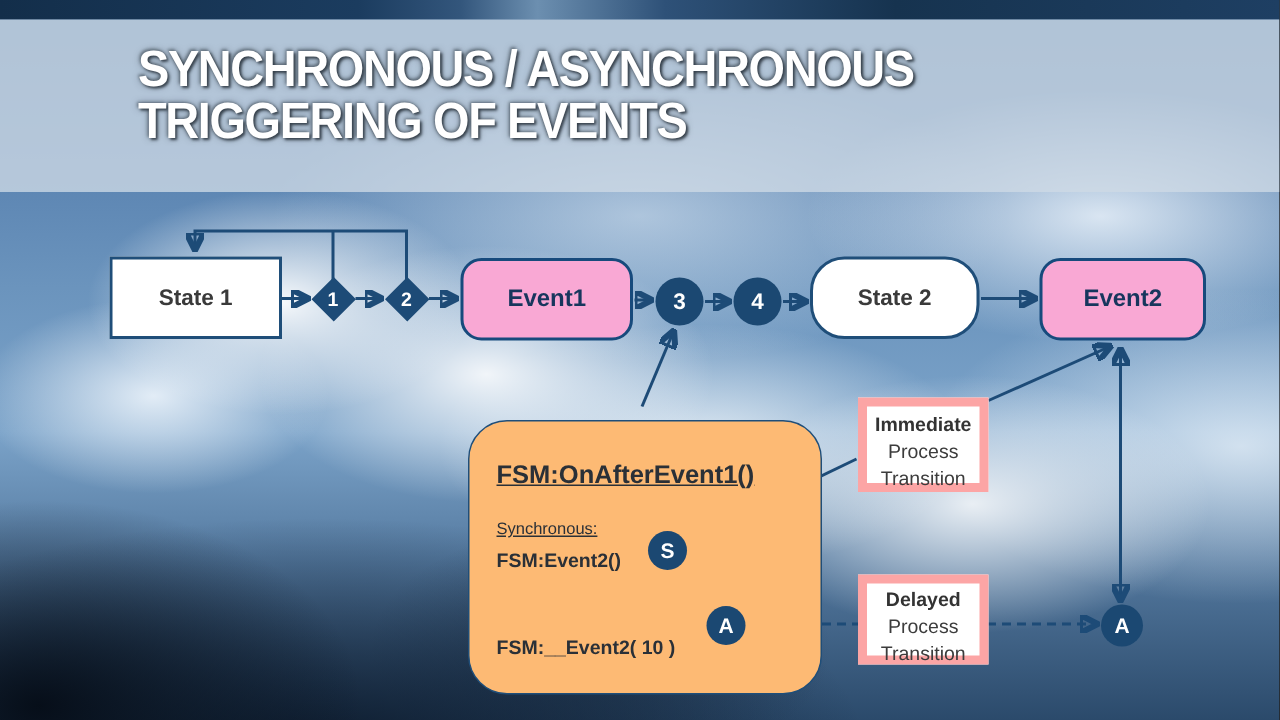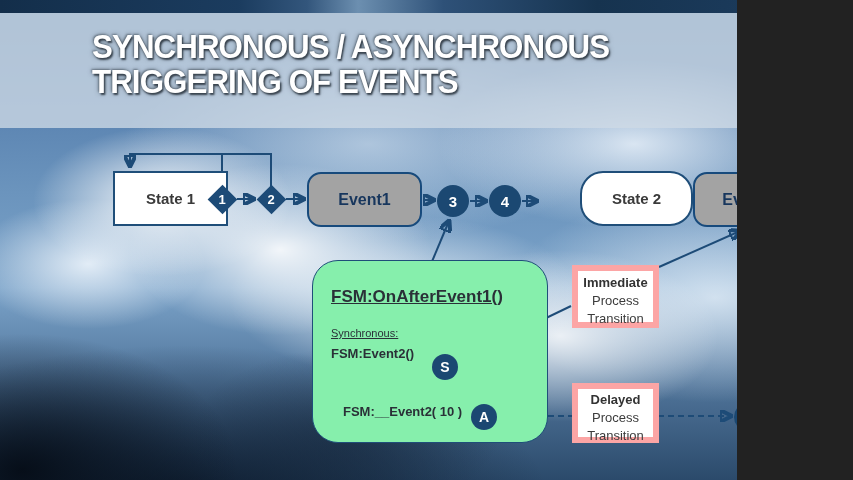--- a/index.html
+++ b/index.html
@@ -1,17 +1,17 @@
 <!DOCTYPE html>
 <html><head>
 <meta charset="utf-8">
 <style>
   html,body{margin:0;padding:0;background:#222;}
   .slide{
-    position:relative;width:737px;height:480px;overflow:hidden;
+    position:relative;width:853px;height:480px;overflow:hidden;
     font-family:"Liberation Sans",sans-serif;
     text-decoration:underline;
   }
   
   .bg{
     position:absolute;inset:0;
     background:
       radial-gradient(ellipse 300px 190px at 3% 98%, rgba(5,12,22,0.95), rgba(5,12,22,0) 72%),
       radial-gradient(ellipse 520px 220px at 25% 104%, rgba(10,22,38,0.88), rgba(10,22,38,0) 70%),
       radial-gradient(ellipse 220px 120px at 47% 90%, rgba(18,34,54,0.45), rgba(18,34,54,0) 70%),
@@ -39,33 +39,33 @@
     color:#fff;white-space:nowrap;
     transform:scaleX(0.92);transform-origin:left top;
     text-shadow:1.5px 1.5px 2px rgba(45,55,65,0.9),-1px -1px 2px rgba(45,55,65,0.45),0 0 5px rgba(45,55,65,0.5);
   }
   .title span{display:block;}
   
   svg.connectors{position:absolute;inset:0;}
   svg.connectors line, svg.connectors path{stroke:#1d4b77;stroke-width:2;fill:none;}
   
   .node{position:absolute;box-sizing:border-box;display:flex;align-items:center;justify-content:center;}
-  .state{background:#fff;border:2px solid #1f4e79;color:#3a3a3a;font-weight:600;font-size:15px;margin-left:40px;}
-  .event{background:#a3a3a3;border:2px solid #174a7c;border-radius:14px;color:#17365d;font-weight:700;font-size:16px;}
+  .state{background:#fff;border:2px solid #1f4e79;color:#3a3a3a;font-weight:600;font-size:15px;}
+  .event{background:#f9a8d4;border:2px solid #174a7c;border-radius:14px;color:#17365d;font-weight:700;font-size:16px;}
   .dwrap{position:absolute;width:28px;height:28px;display:flex;align-items:center;justify-content:center;}
   .dshape{position:absolute;left:3.5px;top:3.5px;width:21px;height:21px;background:#1d4b77;transform:rotate(45deg);}
   .dlabel{position:relative;color:#fff;font-weight:700;font-size:13px;}
   .circle{position:absolute;box-sizing:border-box;border-radius:50%;background:#1b4872;color:#fff;font-weight:700;display:flex;align-items:center;justify-content:center;}
   .c-step{width:32px;height:32px;font-size:15px;}
   .c-badge{width:26px;height:26px;font-size:14px;}
   .c-target{width:28px;height:28px;font-size:14px;}
   
   .fsm{
-    position:absolute;left:312px;top:260px;width:236px;height:183px;box-sizing:border-box;
-    background:#86efac;border:1.5px solid #1f4e79;border-radius:26px;
+    position:absolute;left:312px;top:280px;width:236px;height:183px;box-sizing:border-box;
+    background:#fdba74;border:1.5px solid #1f4e79;border-radius:26px;
     color:#2a3037;
   }
   .fsm .t{position:absolute;left:18px;top:26px;font-size:17px;font-weight:700;text-decoration:underline;}
   .fsm .lbl{position:absolute;left:18px;font-size:11px;text-decoration:underline;}
   .fsm .code{position:absolute;left:18px;font-size:13px;font-weight:700;}
   
   .note{position:absolute;box-sizing:border-box;background:#fff;border:6px solid #fca5a5;text-align:center;font-size:13px;line-height:18px;color:#3c3c3c;}
   .note .b{font-weight:700;color:#333;}
 </style>
 </head>
@@ -128,21 +128,21 @@
   </div>
 
   <div class="node event" style="left:693px;top:172px;width:111px;height:55px;">
     <span>Event2</span>
   </div>
 
   <div class="fsm">
     <div class="t">FSM:OnAfterEvent1()</div>
     <div class="lbl" style="top:66px;">Synchronous:</div>
     <div class="code" style="top:85px;">FSM:Event2()</div>
-    <div class="code" style="top:143px;margin-left:12px;">FSM:__Event2( 10 )</div>
+    <div class="code" style="top:143px;">FSM:__Event2( 10 )</div>
   </div>
   <div class="circle c-badge" style="left:432px;top:354px;">S</div>
   <div class="circle c-badge" style="left:471px;top:404px;">A</div>
 
   <div class="note" style="left:572px;top:265px;width:87px;height:63px;padding-top:3px;">
     <div class="b">Immediate</div>
     <div>Process</div>
     <div>Transition</div>
   </div>
 

